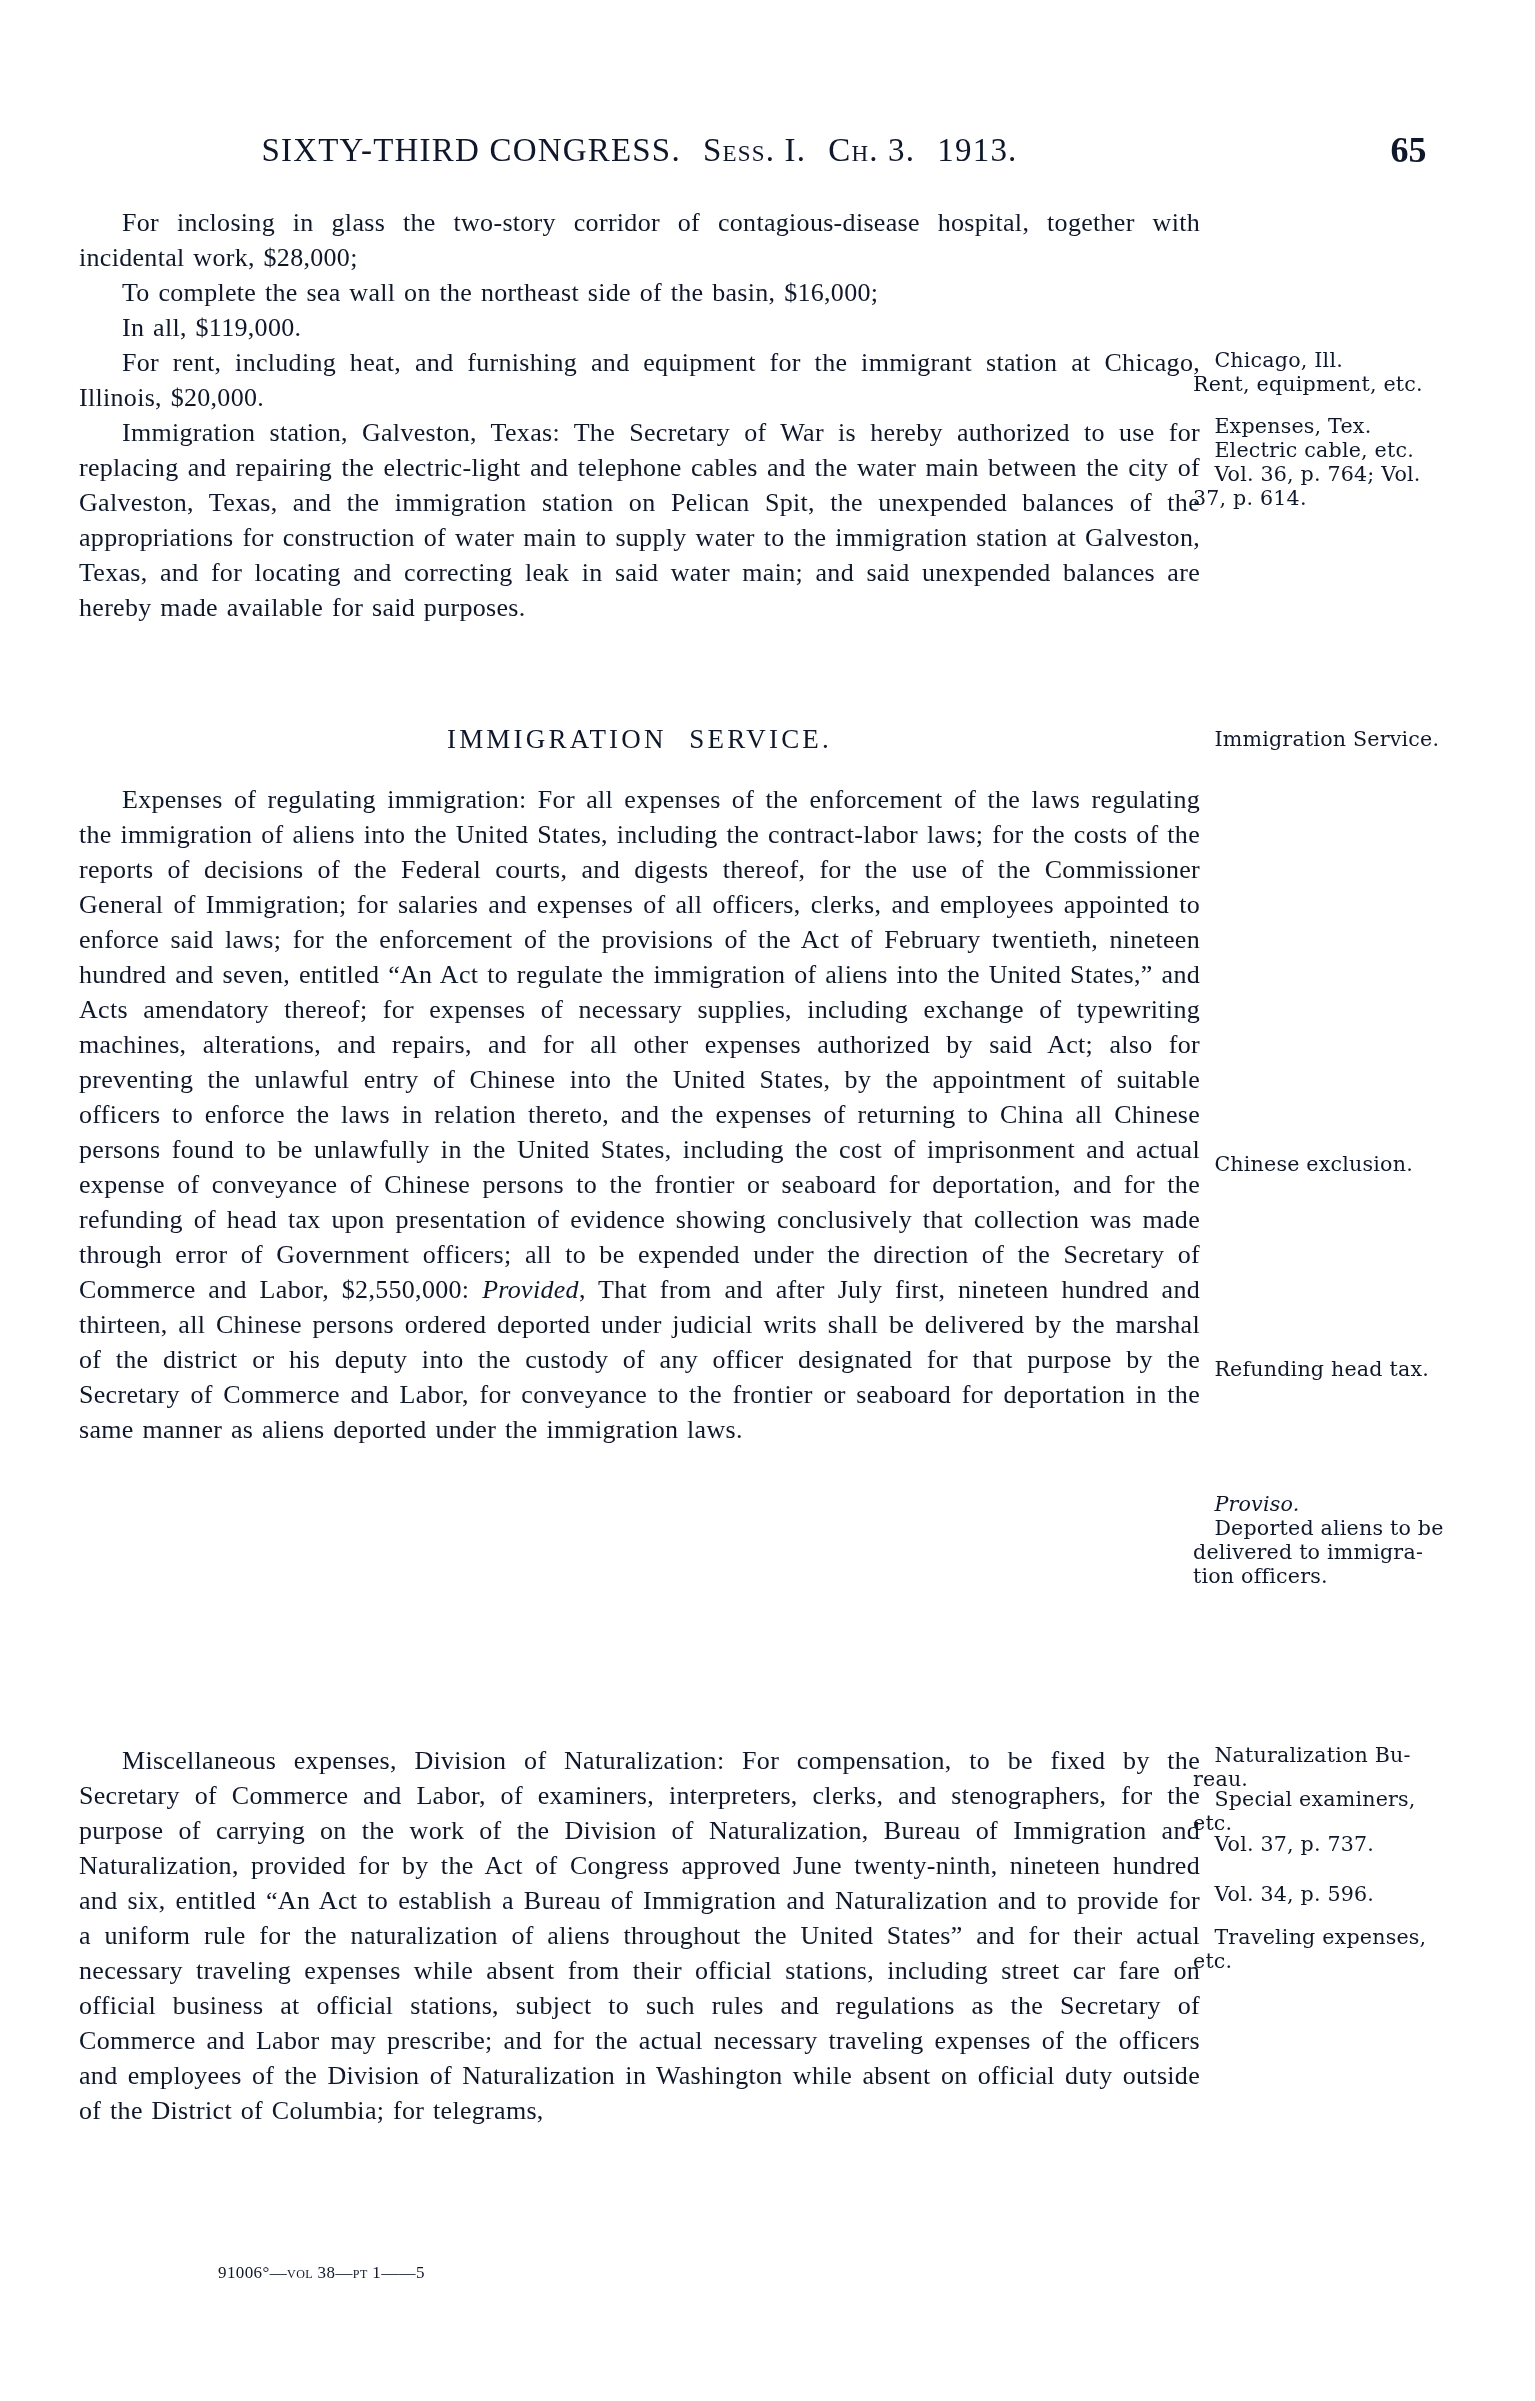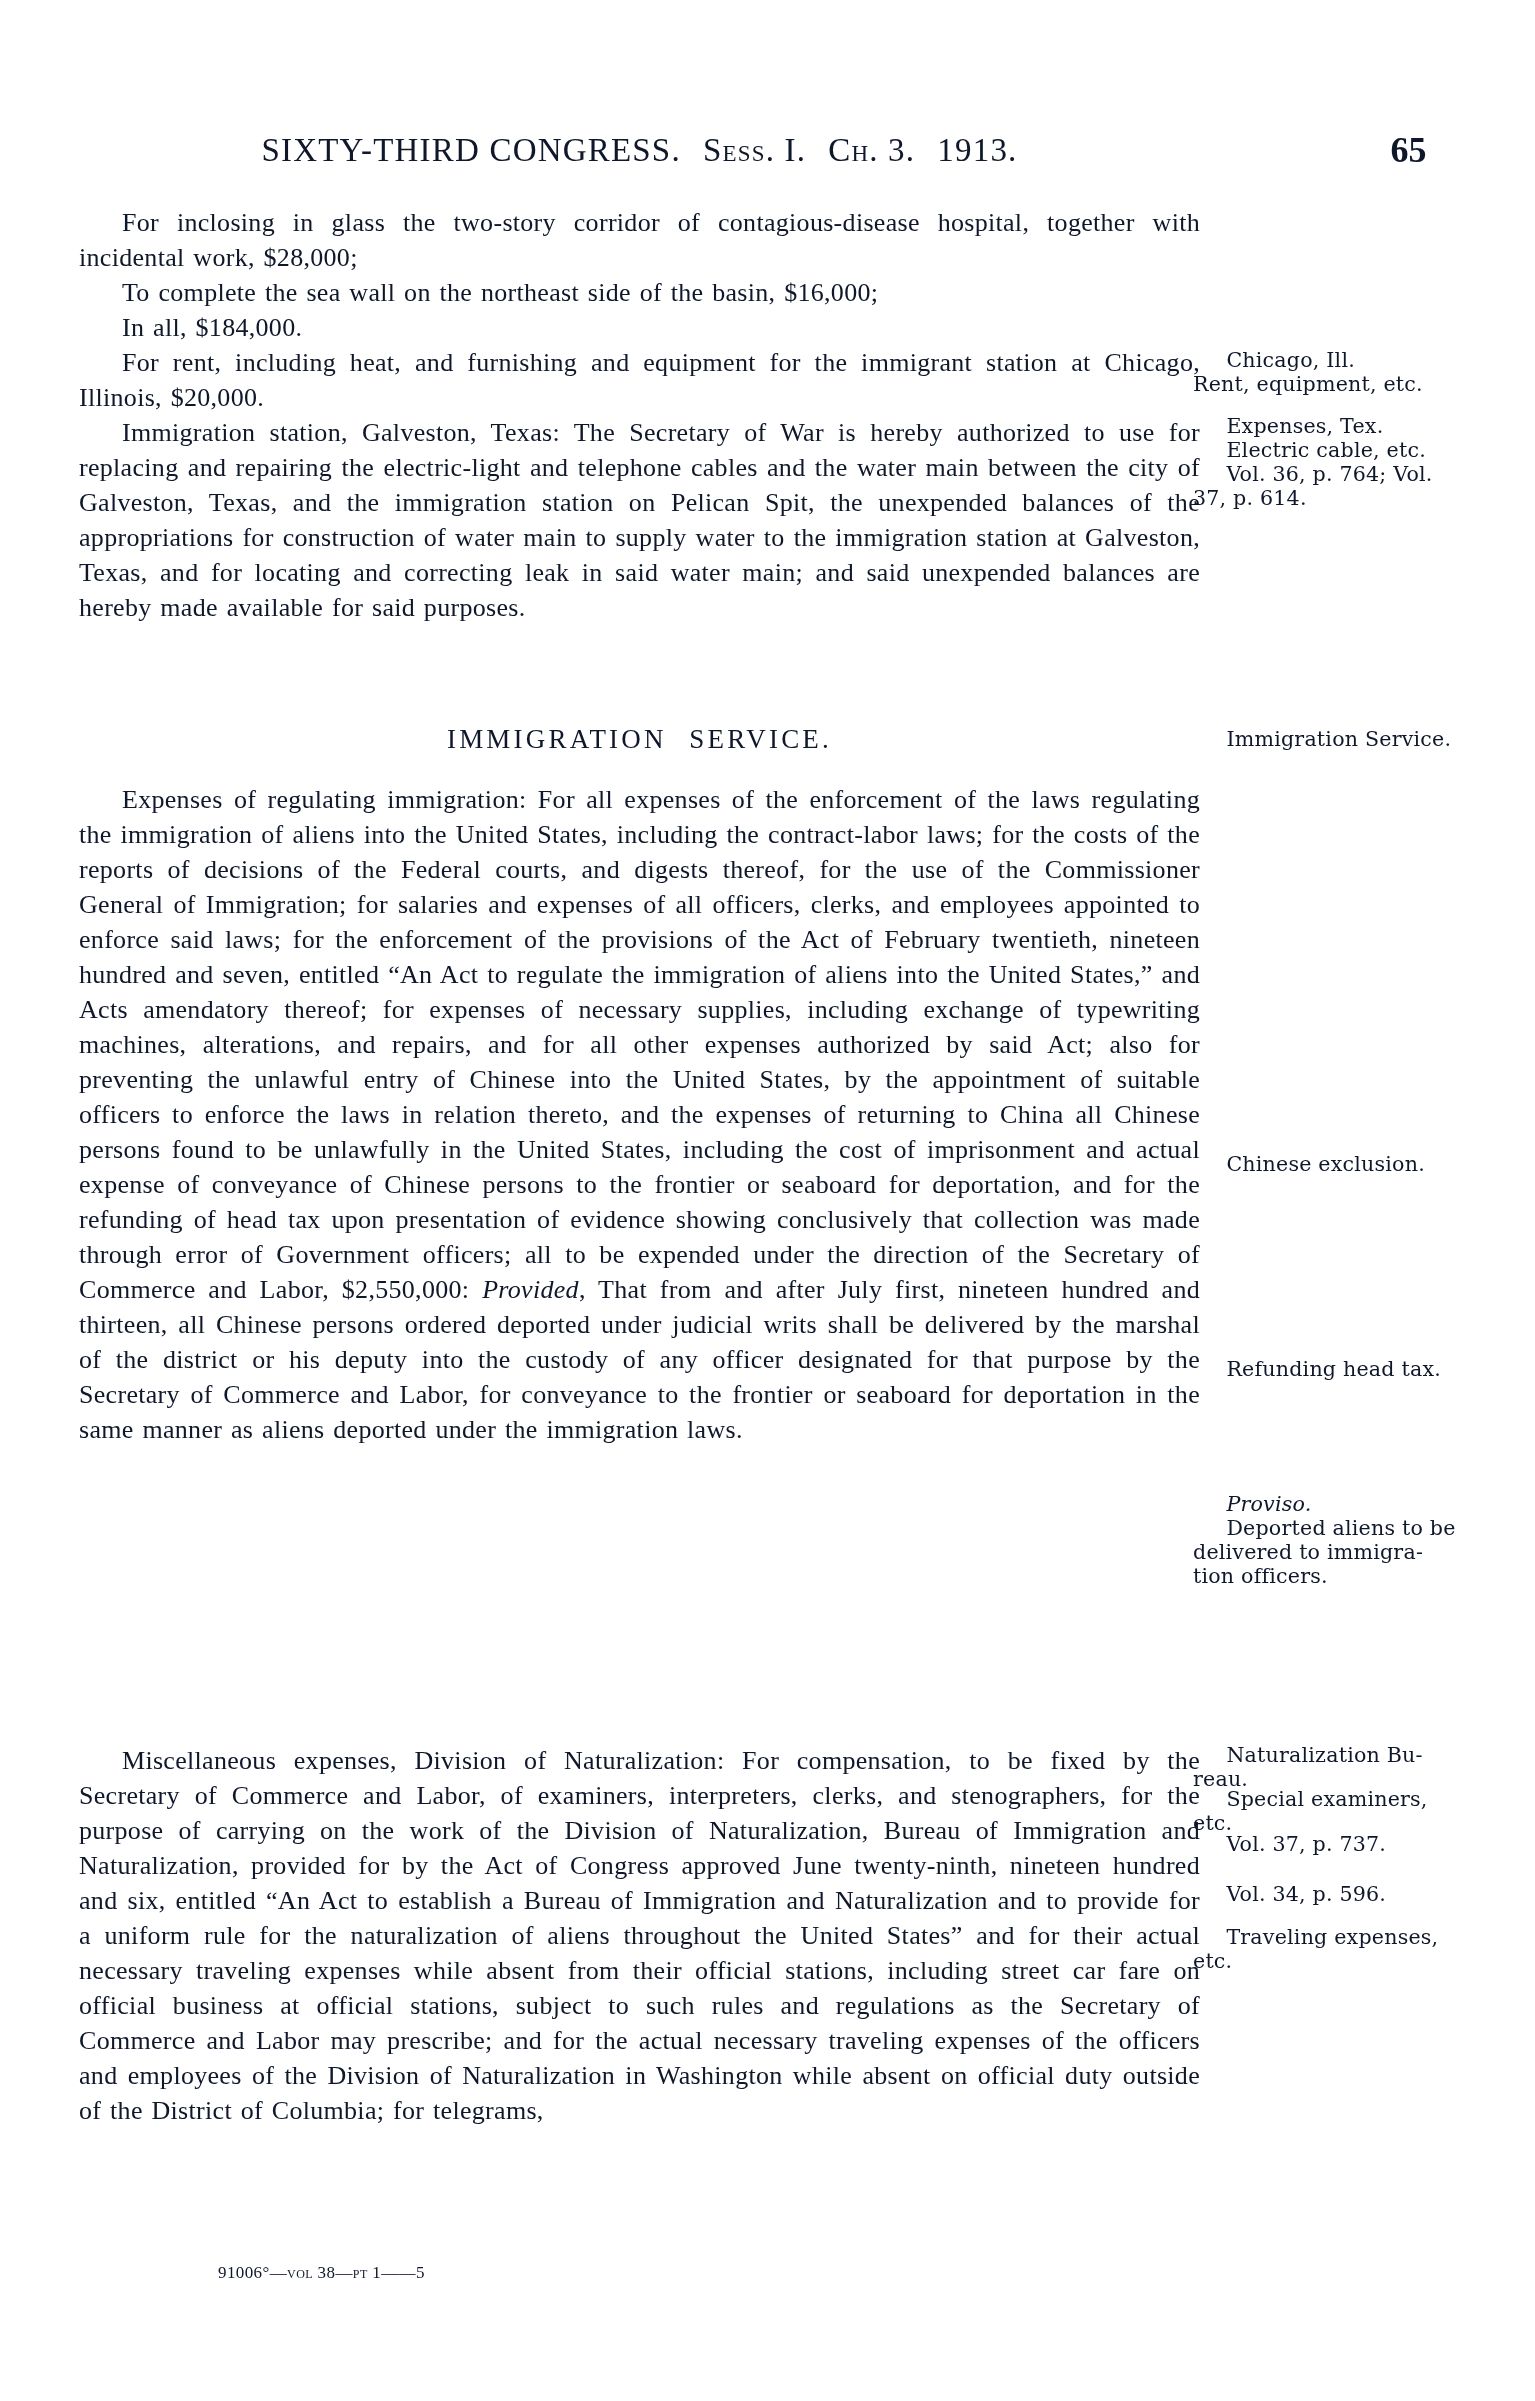--- a/index.html
+++ b/index.html
@@ -73,21 +73,21 @@
   .note {
     position: absolute;
     left: 1193px;
     width: 336px;
     font-family: "DejaVu Serif", "Liberation Serif", serif;
     font-size: 20.6px;
     line-height: 24px;
     letter-spacing: 0.2px;
   }
   .note .nl { white-space: nowrap; }
-  .note .in  { text-indent: 21.4px; margin-left: 12px; }
+  .note .in  { text-indent: 21.4px; }
   .note .out { text-indent: 0; }
   .note .italic { font-style: italic; }
   
   .n-chicago        { top: 348px; }
   .n-galveston      { top: 414px; }
   .n-service        { top: 727px; }
   .n-enforcing      { top: 784px; }
   .n-vols-898       { top: 981px; }
   .n-chinese        { top: 1152px; }
   .n-refunding      { top: 1357px; }
@@ -113,21 +113,21 @@
 <div class="page">
 
   <div class="running-head">
     <span class="seg">SIXTY-THIRD CONGRESS.</span><span class="seg sc">Sess. I.</span><span class="seg sc">Ch. 3.</span><span class="seg">1913.</span>
   </div>
   <div class="page-number">65</div>
 
   <div class="block intro-block">
     <p>For inclosing in glass the two-story corridor of contagious-disease hospital, together with incidental work, $28,000;</p>
     <p>To complete the sea wall on the northeast side of the basin, $16,000;</p>
-    <p>In all, $184,000.</p>
+    <p>In all, $119,000.</p>
     <p>For rent, including heat, and furnishing and equipment for the immigrant station at Chicago, Illinois, $20,000.</p>
     <p>Immigration station, Galveston, Texas: The Secretary of War is hereby authorized to use for replacing and repairing the electric-light and telephone cables and the water main between the city of Galveston, Texas, and the immigration station on Pelican Spit, the unexpended balances of the appropriations for construction of water main to supply water to the immigration station at Galveston, Texas, and for locating and correcting leak in said water main; and said unexpended balances are hereby made available for said purposes.</p>
   </div>
 
   <h2 class="section-head">IMMIGRATION SERVICE.</h2>
 
   <div class="block immigration-block">
     <p><span>Expenses of regulating immigration: For all expenses of the enforcement of the laws regulating the immigration of aliens into the United States, including the contract-labor laws; for the costs of the reports of decisions of the Federal courts, and digests thereof, for the use of the Commissioner General of Immigration; for salaries and expenses of all officers, clerks, and employees appointed to enforce said laws; for the enforcement of the provisions of the Act of February twentieth, nineteen hundred and seven, entitled “An Act to regulate the immigration of aliens into the United States,” and Acts amendatory thereof; for expenses of necessary supplies, including exchange of typewriting machines, alterations, and repairs, and for all other expenses authorized by said Act; also for preventing the unlawful entry of Chinese into the United States, by the appointment of suitable officers to enforce the laws in relation thereto, and the expenses of returning to China all Chinese persons found to be unlawfully in the United States, including the cost of imprisonment and actual expense of conveyance of Chinese persons to the frontier or seaboard for deportation, and for the refunding of head tax upon presentation of evidence showing conclusively that collection was made through error of Government officers; all to be expended under the direction of the Secretary of Commerce and Labor, $2,550,000: </span><span class="prov-italic">Provided</span><span>, That from and after July first, nineteen hundred and thirteen, all Chinese persons ordered deported under judicial writs shall be delivered by the marshal of the district or his deputy into the custody of any officer designated for that purpose by the Secretary of Commerce and Labor, for conveyance to the frontier or seaboard for deportation in the same manner as aliens deported under the immigration laws.</span></p>
   </div>
 

